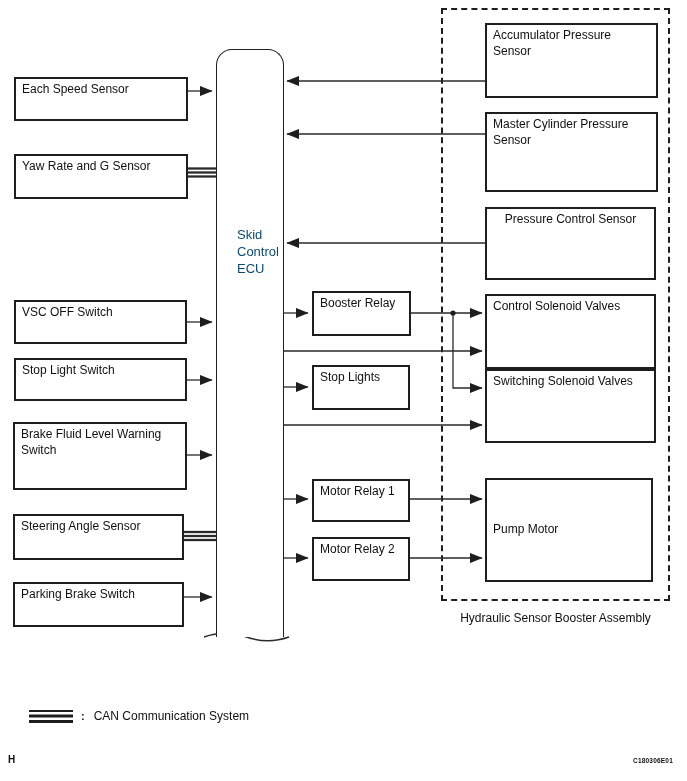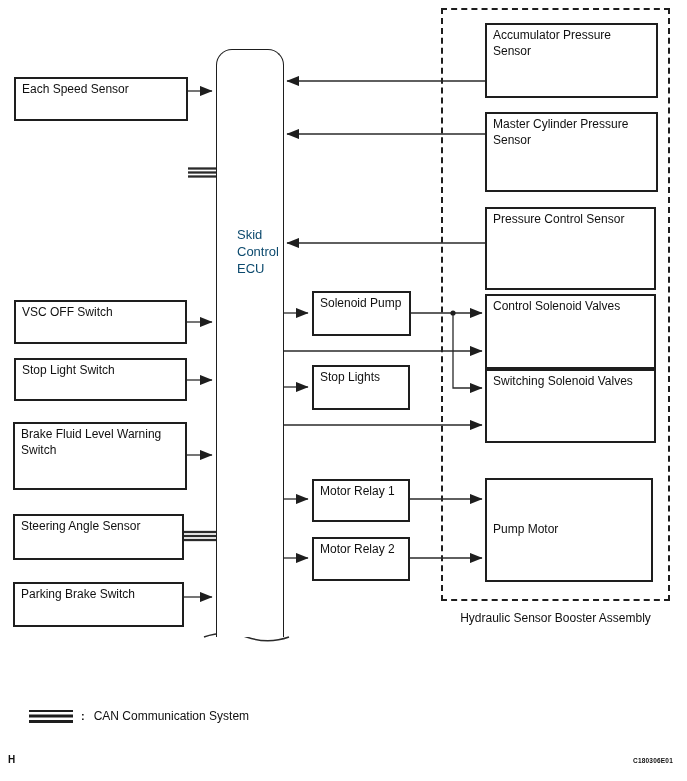--- a/index.html
+++ b/index.html
@@ -41,21 +41,21 @@
   #box-l5{left:13px;top:514px;width:171px;height:46px;}
   #box-l6{left:13px;top:574px;width:171px;height:45px;margin-top:8px;}
   
   #box-m0{left:312px;top:291px;width:99px;height:45px;}
   #box-m1{left:312px;top:365px;width:98px;height:45px;}
   #box-m2{left:312px;top:479px;width:98px;height:43px;}
   #box-m3{left:312px;top:537px;width:98px;height:44px;}
   
   #box-r0{left:485px;top:23px;width:173px;height:75px;}
   #box-r1{left:485px;top:112px;width:173px;height:80px;}
-  #box-r2{left:485px;top:207px;width:171px;height:83px;}
+  #box-r2{left:485px;top:207px;width:171px;height:73px;text-align:center;}
   #box-r3{left:485px;top:294px;width:171px;height:75px;}
   #box-r4{left:485px;top:369px;width:171px;height:74px;}
   #box-r5{left:485px;top:478px;width:168px;height:104px;display:flex;align-items:center;}
   .legend{
     position:absolute;left:28px;top:708px;display:flex;align-items:center;
     font-size:12px;color:#101010;
   }
   .legend .sym{margin-right:4px;}
   .legend .sep{margin:0 9px 0 3px;font-weight:bold;font-size:11px;}
   .footer-h{position:absolute;left:8px;top:754px;font-size:10px;font-weight:bold;color:#101010;}
@@ -115,27 +115,28 @@
       <path d="M204,637 Q225,629.5 246.5,637 Q268,644.5 289,637" stroke-width="1.5"></path>
     </g>
   </svg>
 
   <div class="ecu"></div>
   <div class="ecu-label">Skid
 Control
 ECU</div>
 
   <div class="box" id="box-l0">Each Speed Sensor</div>
+  <div class="box" id="box-l1">Yaw Rate and G Sensor</div>
   <div class="box" id="box-l2">VSC OFF Switch</div>
   <div class="box" id="box-l3">Stop Light Switch</div>
   <div class="box" id="box-l4">Brake Fluid Level Warning Switch</div>
   <div class="box" id="box-l5">Steering Angle Sensor</div>
   <div class="box" id="box-l6">Parking Brake Switch</div>
 
-  <div class="box" id="box-m0">Solenoid Pump</div>
+  <div class="box" id="box-m0">Booster Relay</div>
   <div class="box" id="box-m1">Stop Lights</div>
   <div class="box" id="box-m2">Motor Relay 1</div>
   <div class="box" id="box-m3">Motor Relay 2</div>
 
   <div class="box" id="box-r0">Accumulator Pressure Sensor</div>
   <div class="box" id="box-r1">Master Cylinder Pressure Sensor</div>
   <div class="box" id="box-r2">Pressure Control Sensor</div>
   <div class="box" id="box-r3">Control Solenoid Valves</div>
   <div class="box" id="box-r4">Switching Solenoid Valves</div>
   <div class="box" id="box-r5">

